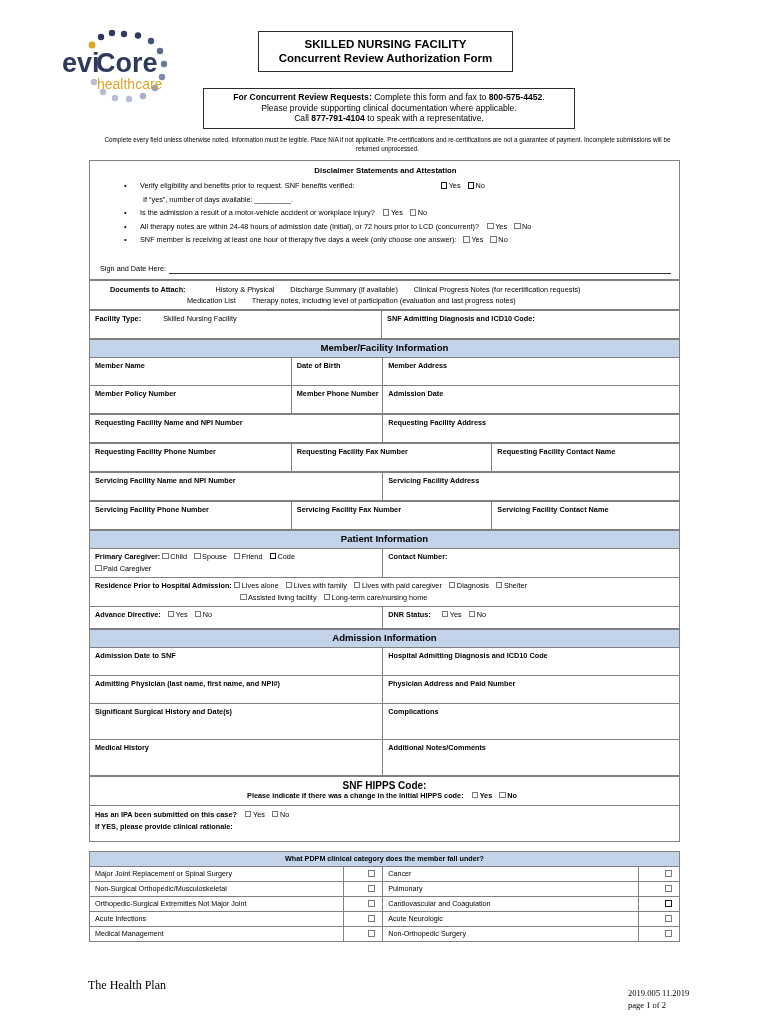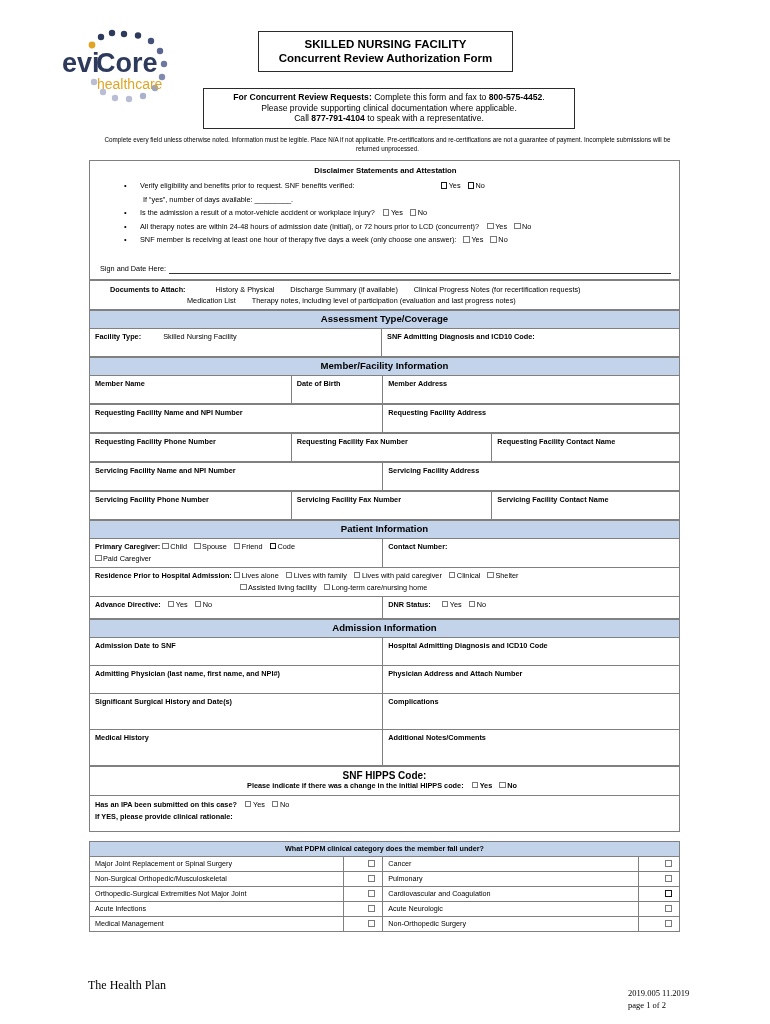--- a/index.html
+++ b/index.html
@@ -293,23 +293,20 @@
     </tr>
   </tbody>
     </table>
 
   <table class="tbl">
     <colgroup>
         <col style="width:49.5%">
         <col style="width:50.5%">
       </colgroup>
     <tbody>
-        <tr class="band">
-      <td colspan="2">Assessment Type/Coverage</td>
-    </tr>
     <tr class="tall-28">
       <td>
         <span class="lbl">Facility Type:</span>
         <span style="display:inline-block;width:18px"></span>
         <span>Skilled Nursing Facility</span>
       </td>
       <td class="lbl">SNF Admitting Diagnosis and ICD10 Code:</td>
     </tr>
   </tbody>
     </table>
@@ -321,20 +318,25 @@
         <col style="width:50.3%">
       </colgroup>
     <tbody>
         <tr class="band">
       <td colspan="3">Member/Facility Information</td>
     </tr>
     <tr class="tall-28">
       <td class="lbl">Member Name</td>
       <td class="lbl">Date of Birth</td>
       <td class="lbl">Member Address</td>
+    </tr>
+    <tr class="tall-28">
+      <td class="lbl">Member Policy Number</td>
+      <td class="lbl" colspan="1" style="white-space:nowrap">Member Phone Number</td>
+      <td class="lbl">Admission Date</td>
     </tr>
   </tbody>
     </table>
 
   <table class="tbl">
     <colgroup>
         <col style="width:49.7%">
         <col style="width:50.3%">
       </colgroup>
     <tbody>
@@ -407,21 +409,21 @@
         </div>
       </td>
       <td class="lbl">Contact Number:</td>
     </tr>
     <tr>
       <td colspan="2" style="height:26px">
         <span class="lbl">Residence Prior to Hospital Admission:</span>
         <span class="opt"><span class="cb"></span><span>Lives alone</span></span>
         <span class="opt"><span class="cb"></span><span>Lives with family</span></span>
         <span class="opt"><span class="cb"></span><span>Lives with paid caregiver</span></span>
-        <span class="opt"><span class="cb"></span><span>Clinical</span></span>
+        <span class="opt"><span class="cb"></span><span>Diagnosis</span></span>
         <span class="opt"><span class="cb"></span><span>Shelter</span></span>
         <div style="margin-top:2px;padding-left:145px">
           <span class="opt"><span class="cb"></span><span>Assisted living facility</span></span>
           <span class="opt"><span class="cb"></span><span>Long-term care/nursing home</span></span>
         </div>
       </td>
     </tr>
     <tr class="tall-20">
       <td>
         <span class="lbl">Advance Directive:</span>
@@ -447,21 +449,21 @@
     <tbody>
         <tr class="band">
       <td colspan="2">Admission Information</td>
     </tr>
     <tr class="tall-28">
       <td class="lbl">Admission Date to SNF</td>
       <td class="lbl">Hospital Admitting Diagnosis and ICD10 Code</td>
     </tr>
     <tr class="tall-28">
       <td class="lbl">Admitting Physician (last name, first name, and NPI#)</td>
-      <td class="lbl">Physician Address and Attach Number</td>
+      <td class="lbl">Physician Address and Paid Number</td>
     </tr>
     <tr class="tall-36">
       <td class="lbl">Significant Surgical History and Date(s)</td>
       <td class="lbl">Complications</td>
     </tr>
     <tr class="tall-36">
       <td class="lbl">Medical History</td>
       <td class="lbl">Additional Notes/Comments</td>
     </tr>
   </tbody>

